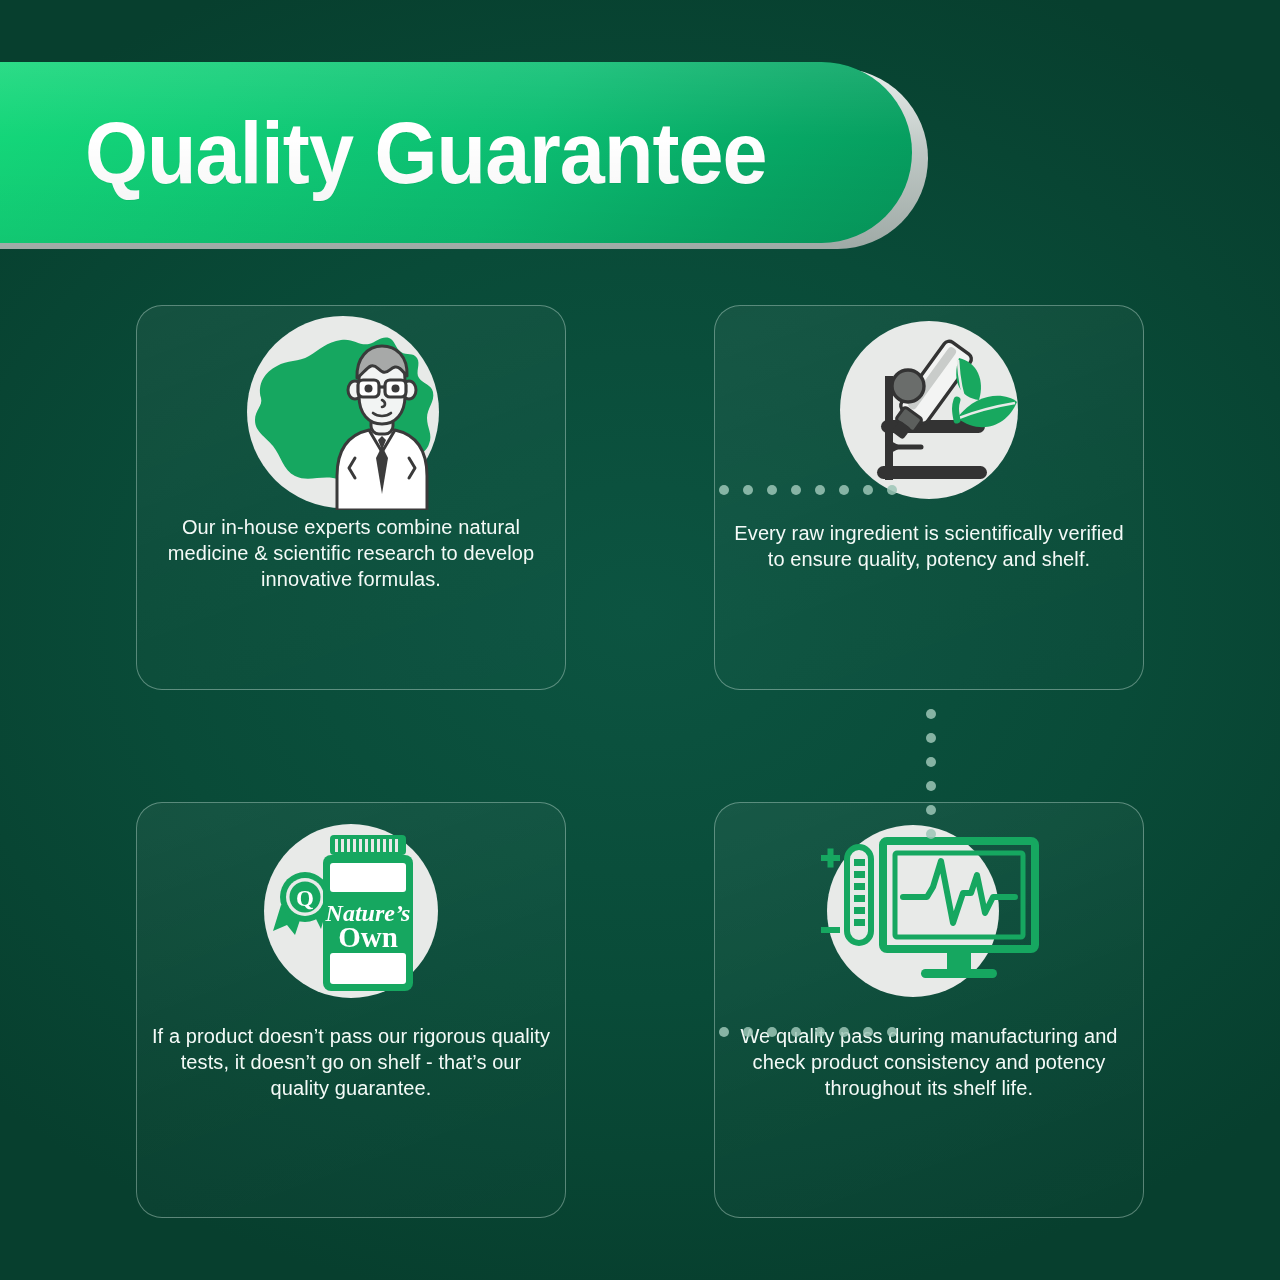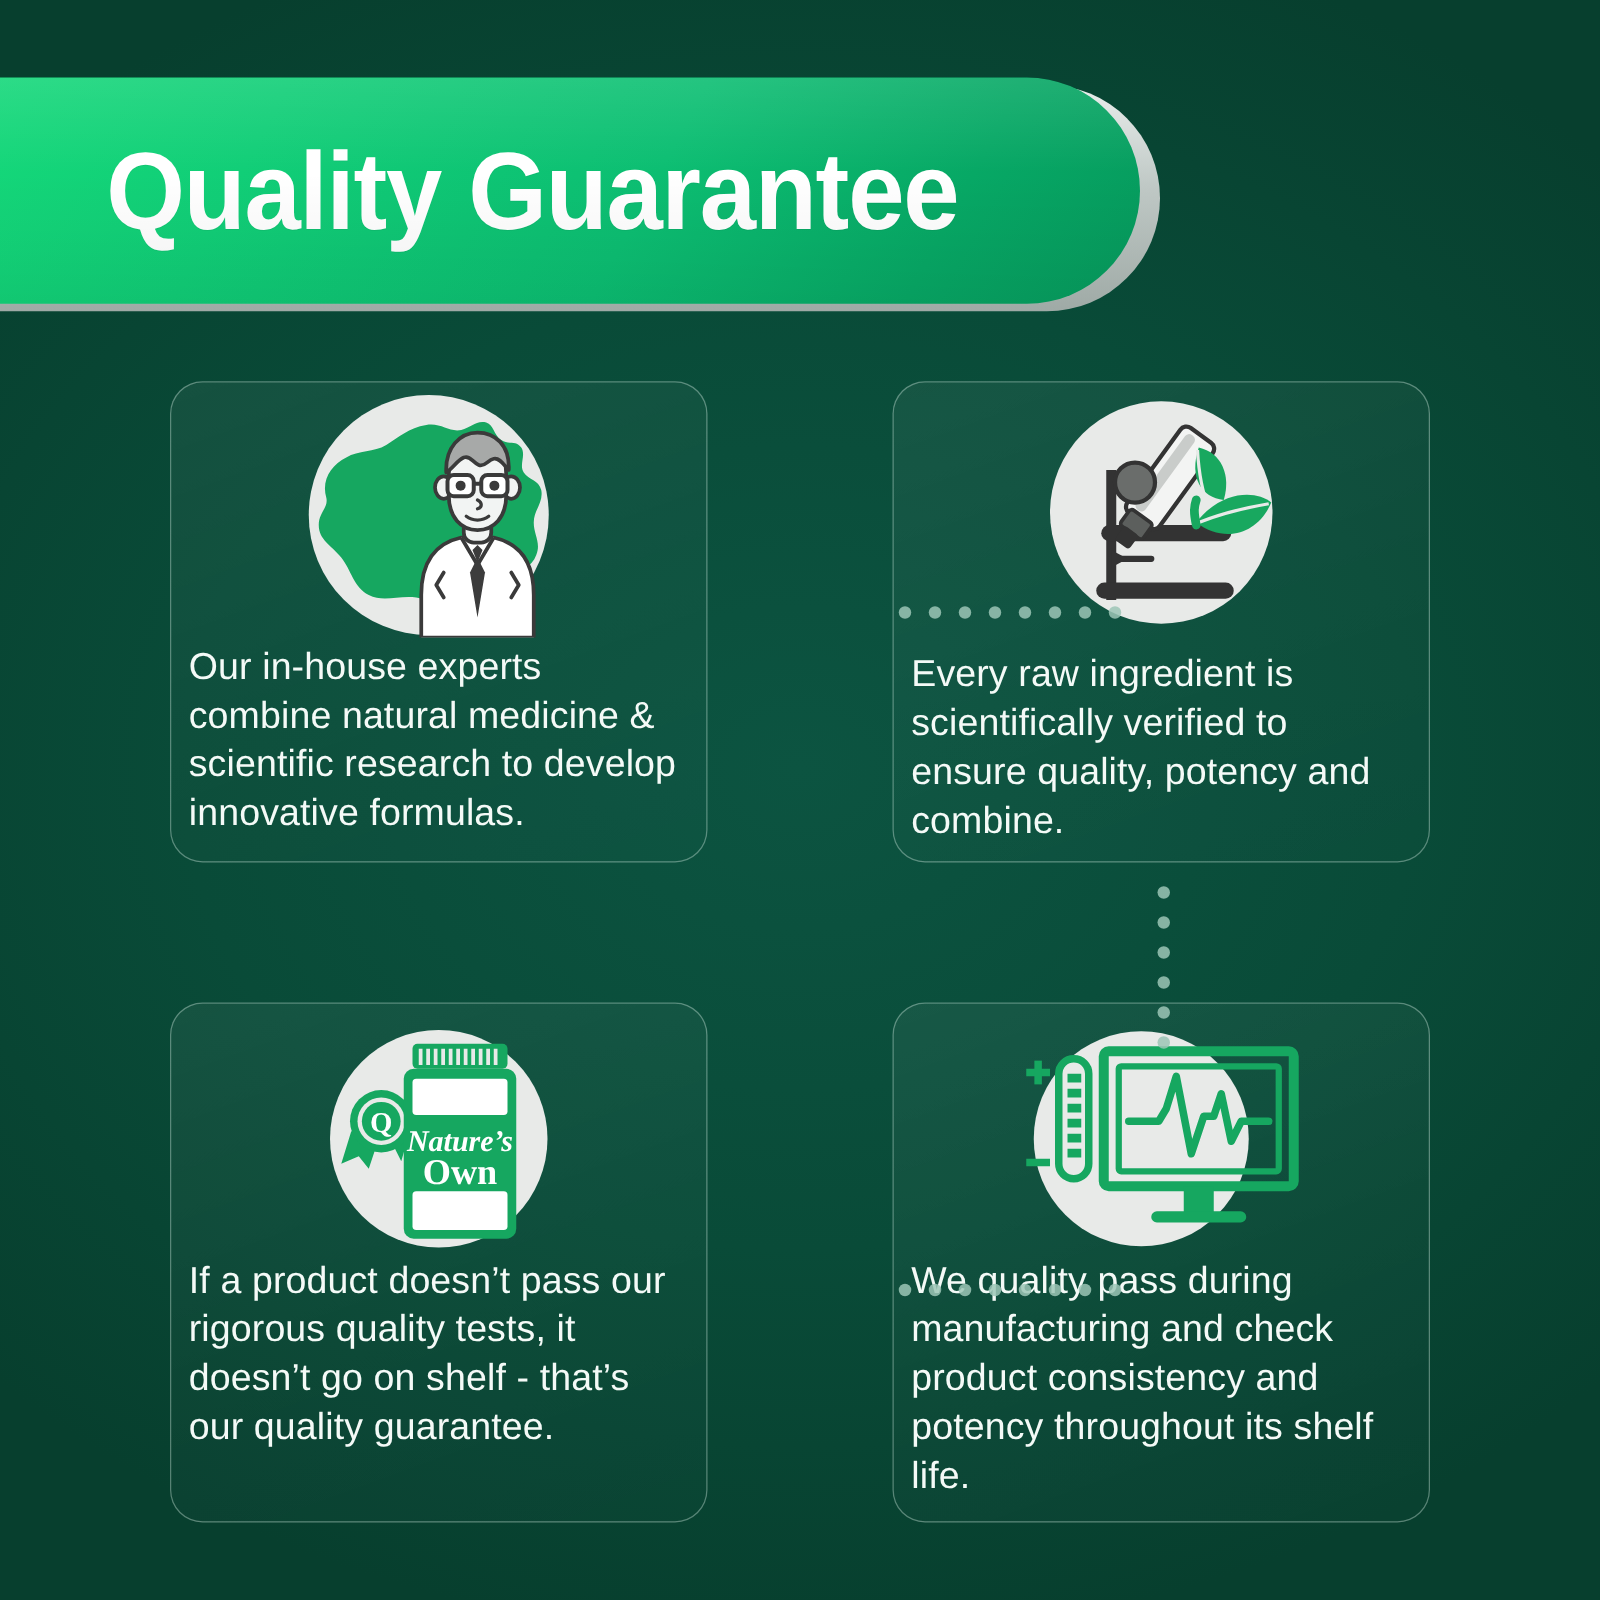--- a/index.html
+++ b/index.html
@@ -106,29 +106,29 @@
     margin-top: 8px;
     width: 240px;
     height: 196px;
     position: relative;
     flex: none;
   }
   .card.r1 .card-icon { margin-top: 16px; height: 186px; }
 
   .card-text {
     color: #F4FAF7;
-    font-size: 30px;
+    font-size: 20px;
     line-height: 1.30;
-    text-align: left;
+    text-align: center;
     padding: 0 14px;
     letter-spacing: .1px;
   }
   .card.r0.c0 .card-text { margin-top: 4px; }
   .card.r0.c1 .card-text { margin-top: 10px; }
-  .card.r1 .card-text { margin-top: 0; }
+  .card.r1 .card-text { margin-top: 18px; }
 
   
   .dots-h {
     position: absolute;
     display: flex;
     gap: 14px;
     align-items: center;
   }
   .dots-v {
     position: absolute;
@@ -242,21 +242,21 @@
 
         <circle cx="99" cy="72" r="16" fill="#6A6D6B" stroke="#333333" stroke-width="3.4"></circle>
 
         <path d="M150 44 C168 48 176 66 170 86 C152 84 142 68 150 44 Z" fill="#18A85F"></path>
         <path d="M149 46 C150 64 152 78 158 92" fill="none" stroke="#E8EAE8" stroke-width="2.6"></path>
         <path d="M148 104 C168 78 196 78 208 88 C198 112 172 122 148 104 Z" fill="#18A85F"></path>
         <path d="M150 104 C170 96 188 92 206 89" fill="none" stroke="#E8EAE8" stroke-width="2.6"></path>
         <path d="M148 106 C146 96 146 92 148 86" fill="none" stroke="#18A85F" stroke-width="7" stroke-linecap="round"></path>
       </svg>
     </div>
-    <p class="card-text">Every raw ingredient is scientifically verified to ensure quality, potency and combine.</p>
+    <p class="card-text">Every raw ingredient is scientifically verified to ensure quality, potency and shelf.</p>
   </div>
 
   <div class="card r1 c0">
     <div class="card-icon">
       <svg class="icon-svg" viewBox="0 0 240 186" xmlns="http://www.w3.org/2000/svg">
         <circle cx="120" cy="92" r="87" fill="#E8EAE8"></circle>
 
         <g transform="translate(44,52)">
           <path d="M6 34 L-2 60 L12 54 L20 64 L28 40 Z" fill="#16A760"></path>
           <path d="M34 34 L46 58 L50 44 L64 44 L46 22 Z" fill="#16A760"></path>

